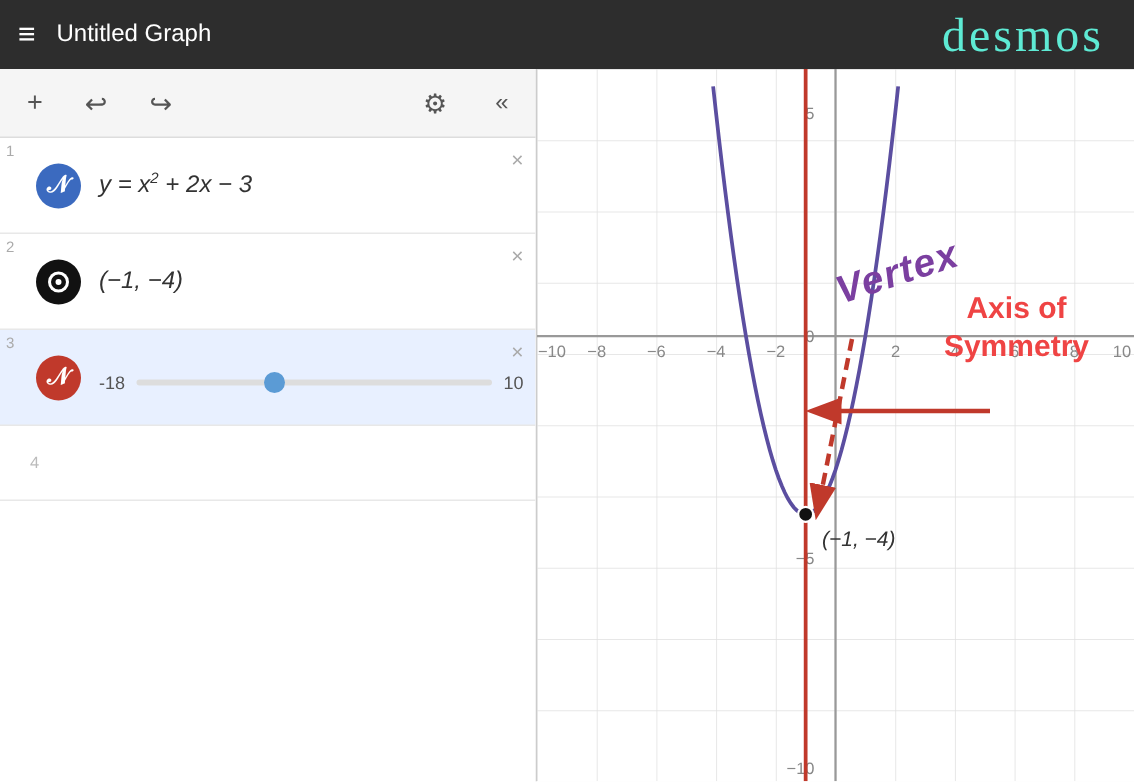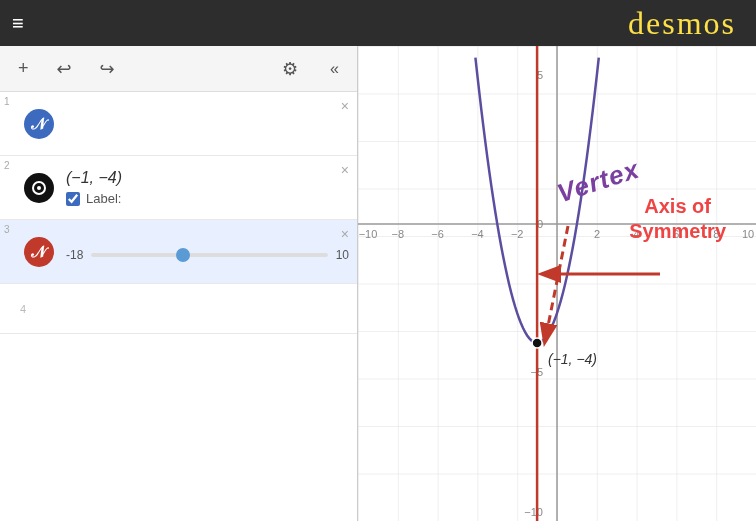--- a/index.html
+++ b/index.html
@@ -22,21 +22,21 @@
       cursor: pointer;
     }
     #header .title {
       color: #fff;
       font-size: 16px;
       font-weight: normal;
     }
     #header .desmos-logo {
       position: absolute;
       right: 20px;
-      color: #fde047;
+      color: #5eead4;
       font-size: 32px;
       font-weight: 300;
       letter-spacing: 2px;
       font-family: 'Georgia', serif;
     }
 
     
     #main {
       display: flex;
       width: 756px;
@@ -249,20 +249,21 @@
       font-weight: bold;
       text-align: center;
       line-height: 1.2;
     }
   </style>
 </head>
 <body>
 
 <div id="header">
   <span class="hamburger">≡</span>
+  <span class="title">Untitled Graph</span>
   <span class="desmos-logo">desmos</span>
 </div>
 
 <div id="main">
 
   <div id="sidebar">
 
     <div id="toolbar">
       <button class="toolbar-btn">+</button>
       <button class="toolbar-btn">↩</button>
@@ -273,36 +274,37 @@
 
     <div id="expressions">
 
       <div class="expr-row">
         <div class="expr-row-num">1</div>
         <div class="expr-icon">
           <div class="desmos-n desmos-n-blue">
             <span style="font-size:16px; font-weight:900; color:#fff;">𝒩</span>
           </div>
         </div>
+        <div class="expr-content">
+          <span class="math-text">
+            <i>y</i> = <i>x</i><sup>2</sup> + 2<i>x</i> − 3
+          </span>
+        </div>
         <span class="expr-close">×</span>
       </div>
 
       <div class="expr-row">
         <div class="expr-row-num">2</div>
         <div class="expr-icon">
           <div class="desmos-n desmos-n-black" style="background:#111; width:30px; height:30px; border-radius:50%; display:flex; align-items:center; justify-content:center;">
             <div style="width:10px; height:10px; background:#fff; border-radius:50%; border:3px solid #111; box-shadow:0 0 0 2px #fff;"></div>
           </div>
         </div>
         <div class="expr-content">
           <span class="math-text">(−1, −4)</span>
-          <div class="label-row">
-            <input type="checkbox" checked="" style="">
-            <span>Label:</span>
-          </div>
         </div>
         <span class="expr-close">×</span>
       </div>
 
       <div class="expr-row active-row">
         <div class="expr-row-num">3</div>
         <div class="expr-icon">
           <div class="desmos-n desmos-n-red" style="background:#c0392b;">
             <span style="font-size:16px; font-weight:900; color:#fff;">𝒩</span>
           </div>

